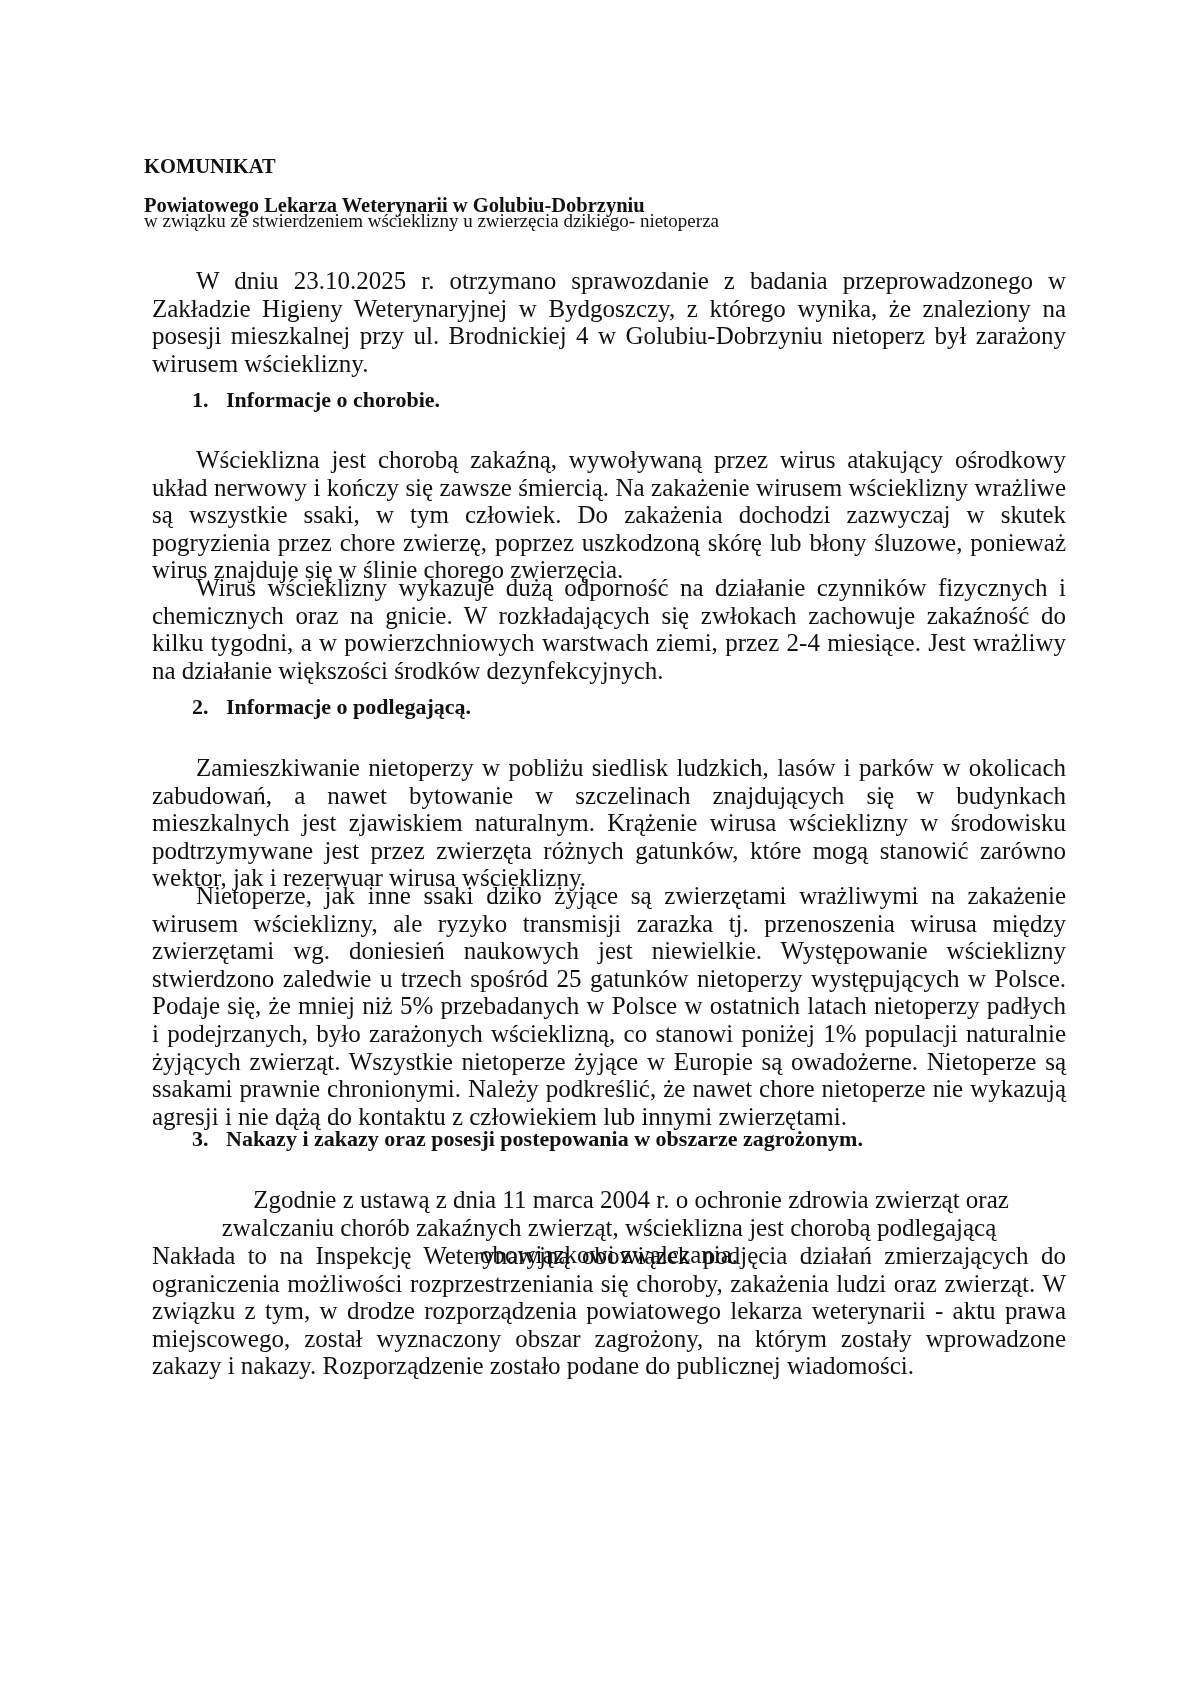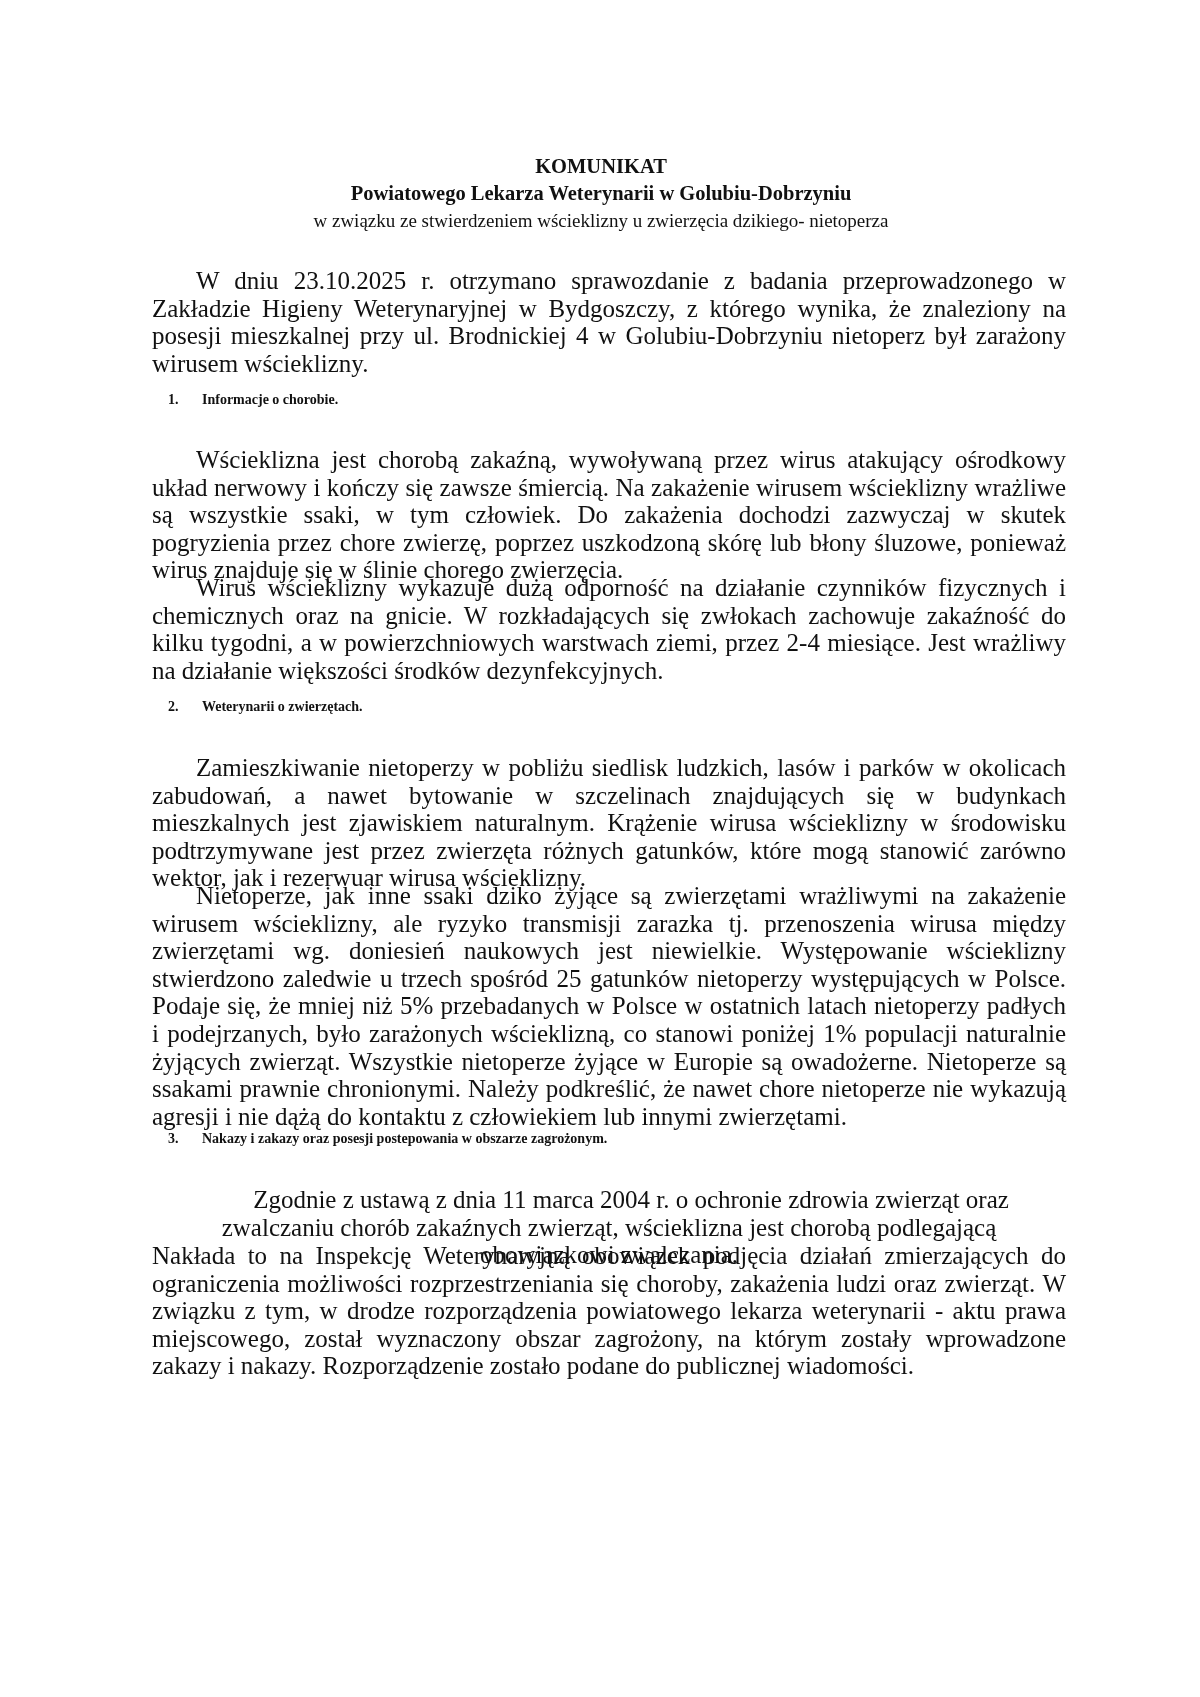--- a/index.html
+++ b/index.html
@@ -18,66 +18,65 @@
     .page {
       position: absolute;
       left: 144px;
       top: 0;
       width: 914px;
     }
     .h-line {
       position: absolute;
       left: 0;
       width: 914px;
-      text-align: center;
       white-space: nowrap;
     }
     .bold { font-weight: bold; }
     .block {
       position: absolute;
       left: 0;
       width: 914px;
       font-size: 25px;
       line-height: 27.6px;
       text-align: justify;
       margin: 8px;
     }
     .block.indent { text-indent: 44px; }
     .heading {
       position: absolute;
-      left: 24px;
-      font-size: 14px;
+      left: 48px;
+      font-size: 22px;
       line-height: 28px;
       font-weight: bold;
       white-space: nowrap;
     }
     .heading .num {
       display: inline-block;
       width: 34px;
     }
   </style>
 </head>
 <body>
 
 <div class="page">
 
   <div class="h-line bold" style="top:153px; font-size:20.5px; line-height:27px;">KOMUNIKAT</div>
-  <div class="h-line bold" style="top:180px; font-size:20.5px; line-height:27px;">Powiatowego Lekarza Weterynarii w Golubiu-Dobrzyniu</div>
+  <div class="h-line bold" style="top:192px; font-size:20.5px; line-height:27px;">Powiatowego Lekarza Weterynarii w Golubiu-Dobrzyniu</div>
   <div class="h-line" style="top:207px; font-size:19px; line-height:27px;">w związku ze stwierdzeniem wścieklizny u zwierzęcia dzikiego- nietoperza</div>
 
   <p class="block indent" style="top:259px;">W dniu 23.10.2025 r. otrzymano sprawozdanie z badania przeprowadzonego w Zakładzie Higieny Weterynaryjnej w Bydgoszczy, z którego wynika, że znaleziony na posesji mieszkalnej przy ul. Brodnickiej 4 w Golubiu-Dobrzyniu  nietoperz był zarażony wirusem wścieklizny.</p>
 
   <div class="heading" style="top:386px;">
     <span class="num">1.</span><span>Informacje o chorobie.</span>
   </div>
   <p class="block indent" style="top:438px;"> Wścieklizna jest chorobą zakaźną, wywoływaną przez wirus atakujący ośrodkowy układ nerwowy i kończy się zawsze śmiercią. Na zakażenie wirusem wścieklizny wrażliwe są wszystkie ssaki, w tym człowiek. Do zakażenia dochodzi zazwyczaj w skutek pogryzienia przez chore zwierzę, poprzez uszkodzoną skórę lub błony śluzowe, ponieważ wirus znajduje się w ślinie chorego zwierzęcia.</p>
   <p class="block indent" style="top:566px;">Wirus wścieklizny wykazuje dużą odporność na działanie czynników fizycznych i chemicznych oraz na gnicie. W rozkładających się zwłokach zachowuje zakaźność do kilku tygodni, a w powierzchniowych warstwach ziemi, przez 2-4 miesiące. Jest wrażliwy na działanie większości środków dezynfekcyjnych.</p>
 
   <div class="heading" style="top:693px;">
-    <span class="num">2.</span><span>Weterynarii o zwierzętach.</span>
+    <span class="num">2.</span><span>Informacje o podlegającą.</span>
   </div>
   <p class="block indent" style="top:746px;">Zamieszkiwanie nietoperzy w pobliżu siedlisk ludzkich, lasów i parków w okolicach zabudowań, a nawet bytowanie w szczelinach znajdujących się w budynkach mieszkalnych jest zjawiskiem naturalnym. Krążenie wirusa wścieklizny w środowisku  podtrzymywane jest przez zwierzęta różnych gatunków, które mogą stanowić zarówno wektor,  jak i rezerwuar wirusa wścieklizny.</p>
   <p class="block indent" style="top:874px;">Nietoperze, jak inne ssaki dziko żyjące są zwierzętami wrażliwymi na zakażenie wirusem wścieklizny, ale ryzyko transmisji zarazka tj. przenoszenia wirusa między zwierzętami wg. doniesień naukowych jest niewielkie. Występowanie wścieklizny stwierdzono zaledwie u trzech spośród 25 gatunków nietoperzy występujących w Polsce. Podaje się, że mniej niż 5% przebadanych w Polsce w ostatnich latach nietoperzy padłych i podejrzanych, było zarażonych wścieklizną, co stanowi poniżej 1% populacji naturalnie żyjących zwierząt. Wszystkie nietoperze żyjące w Europie są owadożerne.  Nietoperze są ssakami prawnie chronionymi. Należy podkreślić, że nawet chore nietoperze nie wykazują agresji i nie dążą do kontaktu z człowiekiem lub innymi zwierzętami.</p>
 
   <div class="heading" style="top:1125px;">
     <span class="num">3.</span><span>Nakazy i zakazy oraz posesji postepowania w obszarze zagrożonym.</span>
   </div>
   <p class="block indent" style="top:1178px; text-align:center;">Zgodnie z ustawą z dnia 11 marca 2004 r. o ochronie zdrowia zwierząt oraz zwalczaniu chorób zakaźnych zwierząt, wścieklizna jest chorobą podlegającą obowiązkowi zwalczania.</p>
   <p class="block" style="top:1234px;">Nakłada to na Inspekcję Weterynaryjną obowiązek podjęcia działań zmierzających do ograniczenia możliwości rozprzestrzeniania się choroby, zakażenia ludzi oraz zwierząt. W związku z tym, w drodze rozporządzenia powiatowego lekarza weterynarii - aktu prawa miejscowego,  został wyznaczony obszar zagrożony, na którym zostały wprowadzone zakazy i nakazy. Rozporządzenie zostało podane do publicznej wiadomości.</p>
 

